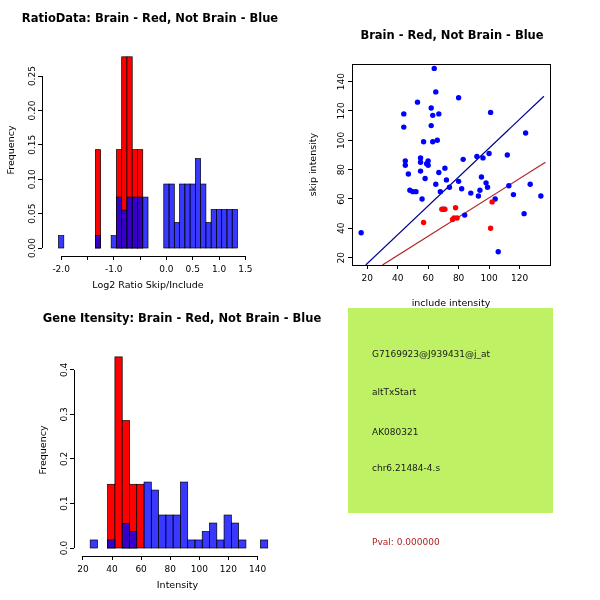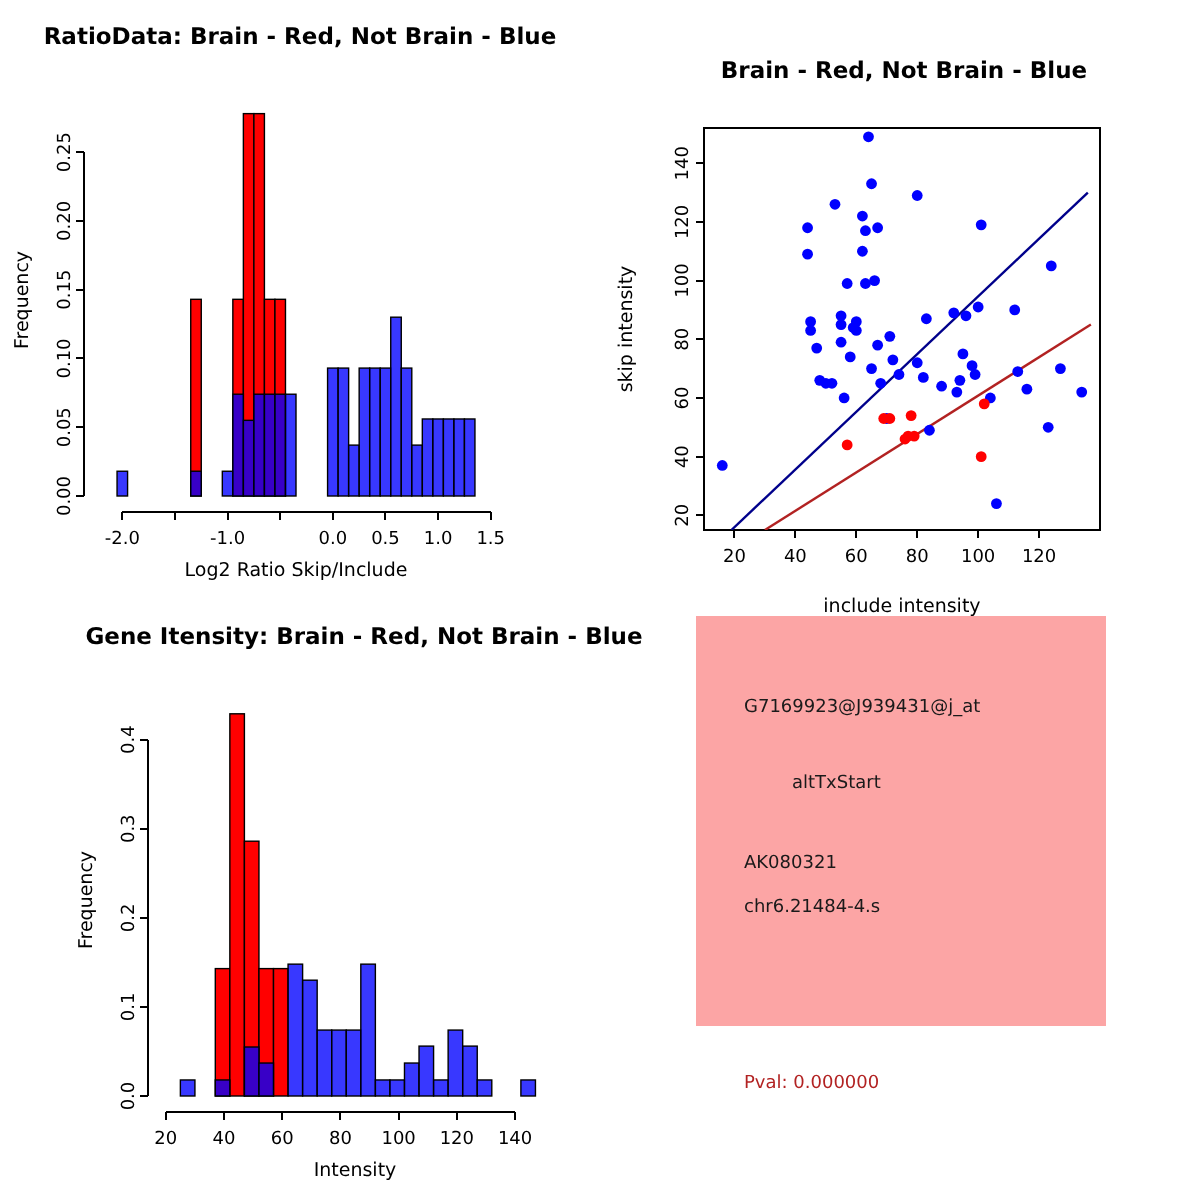--- a/index.html
+++ b/index.html
@@ -70,34 +70,34 @@
     shape-rendering: crispEdges;
   }
 
   
   .info-box {
     position: absolute;
     left: 48px;
     top: 8px;
     width: 205px;
     height: 205px;
-    background: #fca5a5;
+    background: #bef264;
   }
   .info-line {
     position: absolute;
     left: 24px;
     font-family: "DejaVu Sans", sans-serif;
     font-size: 9px;
     color: #1a1a1a;
     white-space: nowrap;
   }
   .info-line.l0 { top: 41px; }
-  .info-line.l1 { top: 79px; margin-left: 24px; }
+  .info-line.l1 { top: 79px; }
   .info-line.l2 { top: 119px; }
-  .info-line.l3 { top: 141px; }
+  .info-line.l3 { top: 155px; }
   .info-line.l4 { top: 189px; color: #b22222; margin-top: 40px; }
 </style>
 </head>
 <body>
 
 <div id="app">
 
   <div class="panel" id="panel-ratio-hist">
     <svg class="plot-svg" viewBox="0 0 300 300">
       <text class="plot-title" x="150" y="22" text-anchor="middle">RatioData: Brain - Red, Not Brain - Blue</text>

